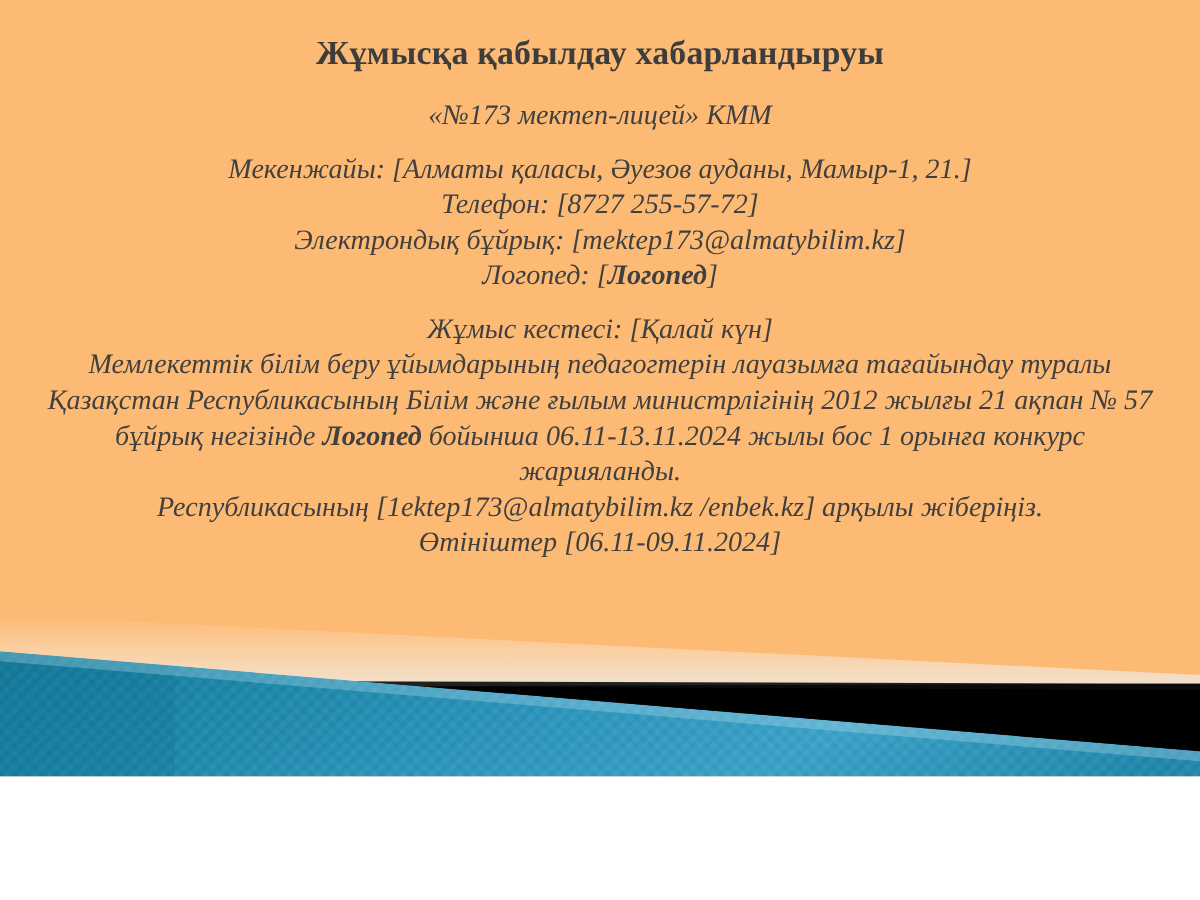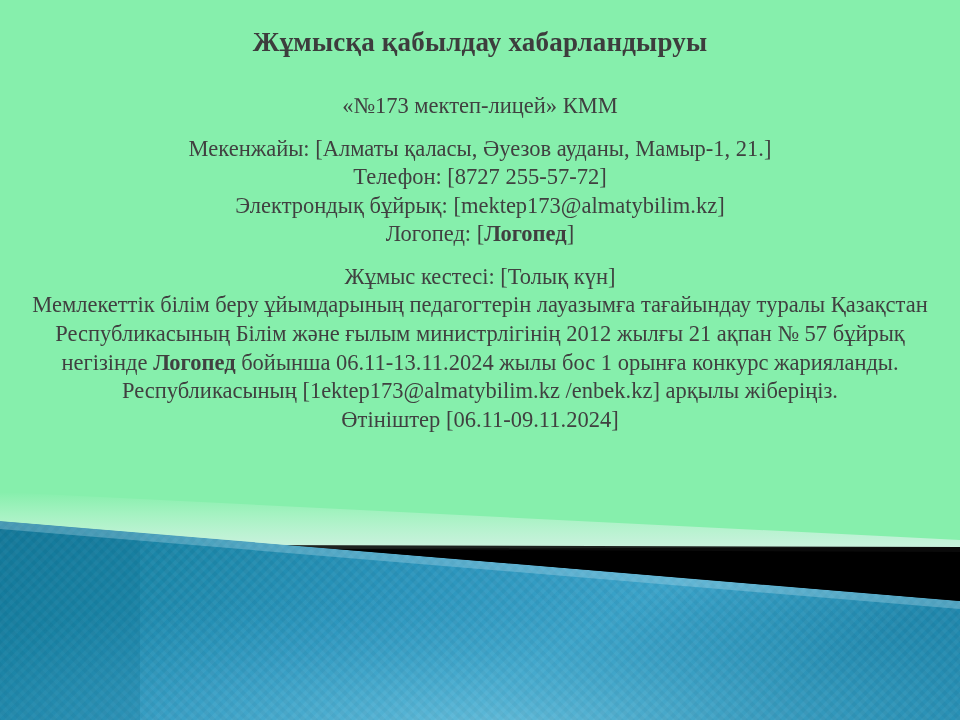--- a/index.html
+++ b/index.html
@@ -9,22 +9,22 @@
     height: 720px;
     overflow: hidden;
   }
   body {
     font-family: "Liberation Serif", "DejaVu Serif", serif;
     background: #ffffff;
   }
   #slide {
     position: relative;
     width: 960px;
-    height: 720px;
-    background: #86efac;
+    height: 621px;
+    background: #fdba74;
     overflow: hidden;
   }
 
   
   .deco-layer {
     position: absolute;
     left: 0;
     top: 0;
     width: 960px;
     height: 720px;
@@ -42,21 +42,22 @@
   .slide-title {
     text-align: center;
     font-weight: bold;
     font-size: 27px;
     color: #3d3d3d;
     letter-spacing: 0.2px;
     margin: 27px 0 0 0;
     line-height: 1.15;
   }
   .body-block {
-    margin-top: 34px;
+    margin-top: 20px;
+    font-style: italic;
   }
   .para {
     text-align: center;
     color: #404040;
     font-size: 22.5px;
     line-height: 1.27;
     margin: 0 52px;
   }
   .para.gap {
     margin-top: 14px;
@@ -139,21 +140,21 @@
       <p class="para gap">«№173 мектеп-лицей» КММ</p>
 
       <p class="para gap">Мекенжайы: [Алматы қаласы, Әуезов ауданы, Мамыр-1, 21.]</p>
 
       <p class="para">Телефон: [8727 255-57-72]</p>
 
       <p class="para">Электрондық бұйрық: [mektep173@almatybilim.kz]</p>
 
       <p class="para"><span>Логопед: [</span><b>Логопед</b><span>]</span></p>
 
-      <p class="para gap">Жұмыс кестесі: [Толық күн]</p>
+      <p class="para gap">Жұмыс кестесі: [Қалай күн]</p>
 
       <p class="para wide gap-sm"><span>Мемлекеттік білім беру ұйымдарының педагогтерін лауазымға тағайындау туралы Қазақстан Республикасының  Білім және ғылым министрлігінің 2012 жылғы 21 ақпан № 57 бұйрық негізінде </span><b>Логопед</b><span> бойынша 06.11-13.11.2024 жылы бос 1 орынға конкурс жарияланды.</span></p>
 
 
       <p class="para wide">Республикасының [1ektep173@almatybilim.kz /enbek.kz] арқылы жіберіңіз.</p>
 
       <p class="para">Өтініштер [06.11-09.11.2024]</p>
 
     </div>
   </div>

